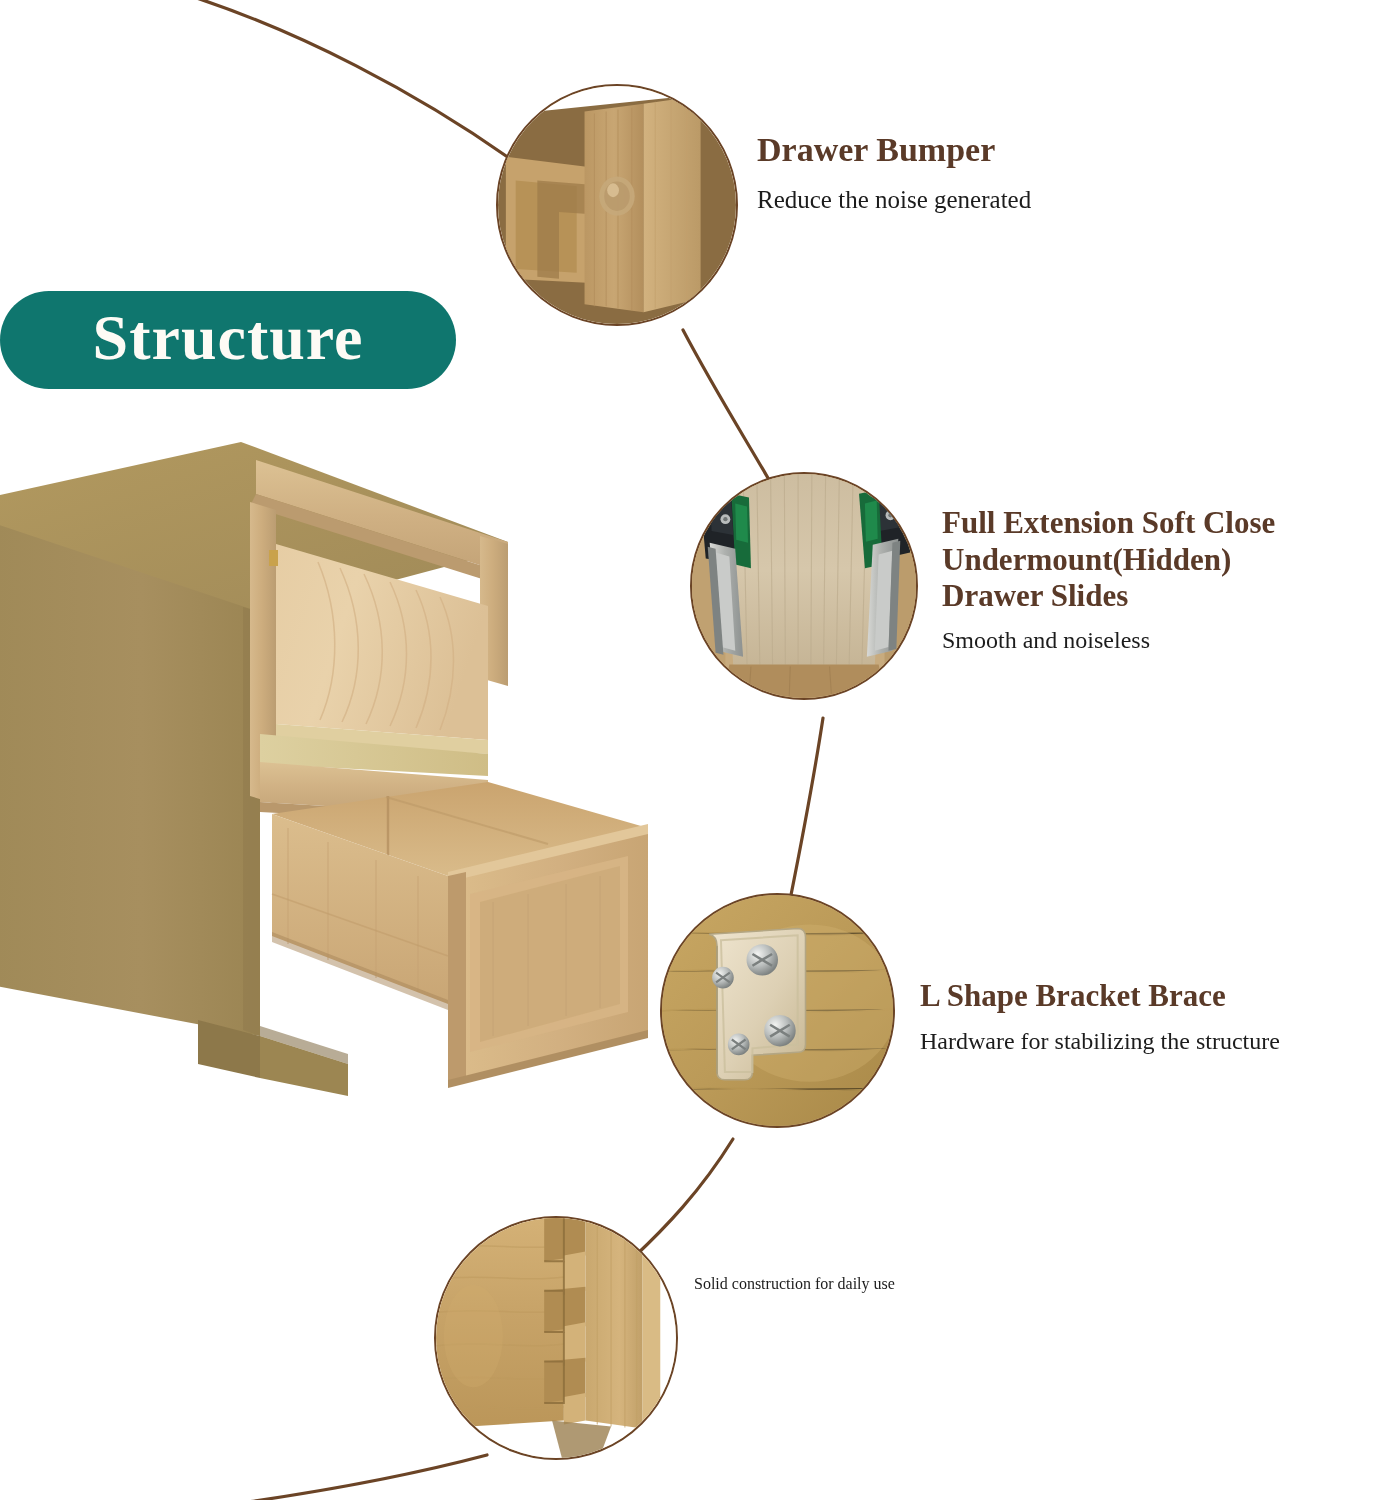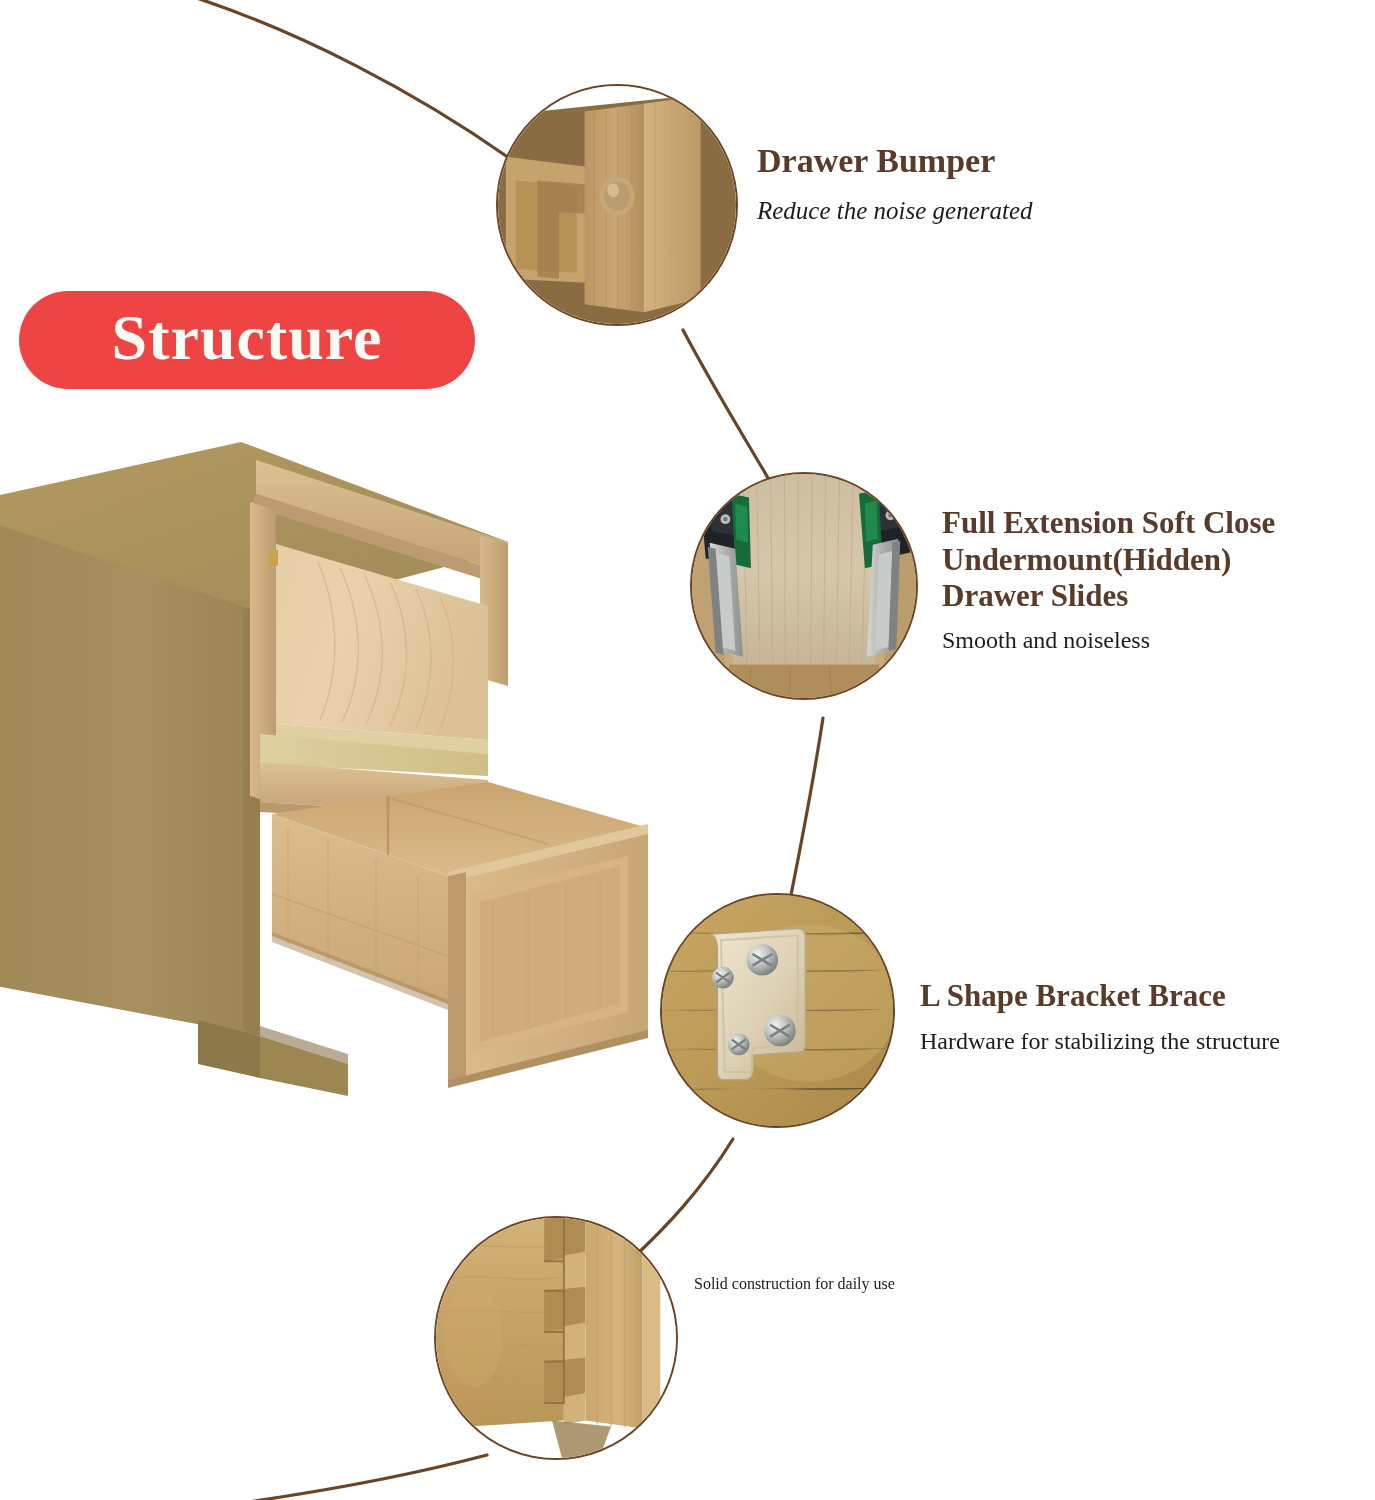--- a/index.html
+++ b/index.html
@@ -11,22 +11,22 @@
     overflow:hidden;
     position:relative;
   }
   #stage{position:relative;width:1375px;height:1500px;overflow:hidden;background:#fff;}
 
   
   #connectors{position:absolute;left:0;top:0;width:1375px;height:1500px;pointer-events:none;}
 
   
   .badge{
-    position:absolute;left:19px;top:291px;width:456px;height:98px;
-    border-radius:49px;background:#ef4444;
+    position:absolute;left:0;top:291px;width:456px;height:98px;
+    border-radius:49px;background:#0f766e;
     display:flex;align-items:center;justify-content:center;
   }
   .badge-label{
     color:#fdfbf5;font-weight:bold;font-size:64px;letter-spacing:1px;
     font-family:"Liberation Serif", serif;
     line-height:1;
     transform:translateY(-2px);
   }
 
   
@@ -42,23 +42,23 @@
   .callout{position:absolute;}
   .callout .title{
     color:#5a3a28;font-weight:bold;
     font-family:"Liberation Serif", serif;
   }
   .callout .subtitle{
     color:#1c1c1c;font-weight:normal;
     font-family:"Liberation Serif", serif;
   }
 
-  #callout-bumper{left:757px;top:142px;width:400px;}
+  #callout-bumper{left:757px;top:131px;width:400px;}
   #callout-bumper .title{font-size:34px;line-height:1.14;margin:0 0 12px 0;}
-  #callout-bumper .subtitle{font-size:25px;line-height:1.44;margin:0;font-style:italic;}
+  #callout-bumper .subtitle{font-size:25px;line-height:1.44;margin:0;}
 
   #callout-slides{left:942px;top:505px;width:438px;}
   #callout-slides .title{font-size:31px;line-height:1.18;margin:0 0 9px 0;}
   #callout-slides .subtitle{font-size:24px;line-height:1.35;margin:0;}
 
   #callout-bracket{left:920px;top:978px;width:460px;}
   #callout-bracket .title{font-size:31px;line-height:1.16;margin:0 0 11px 0;}
   #callout-bracket .subtitle{font-size:24px;line-height:1.35;margin:0;}
 
   #callout-dovetail{left:694px;top:1273px;width:460px;}

